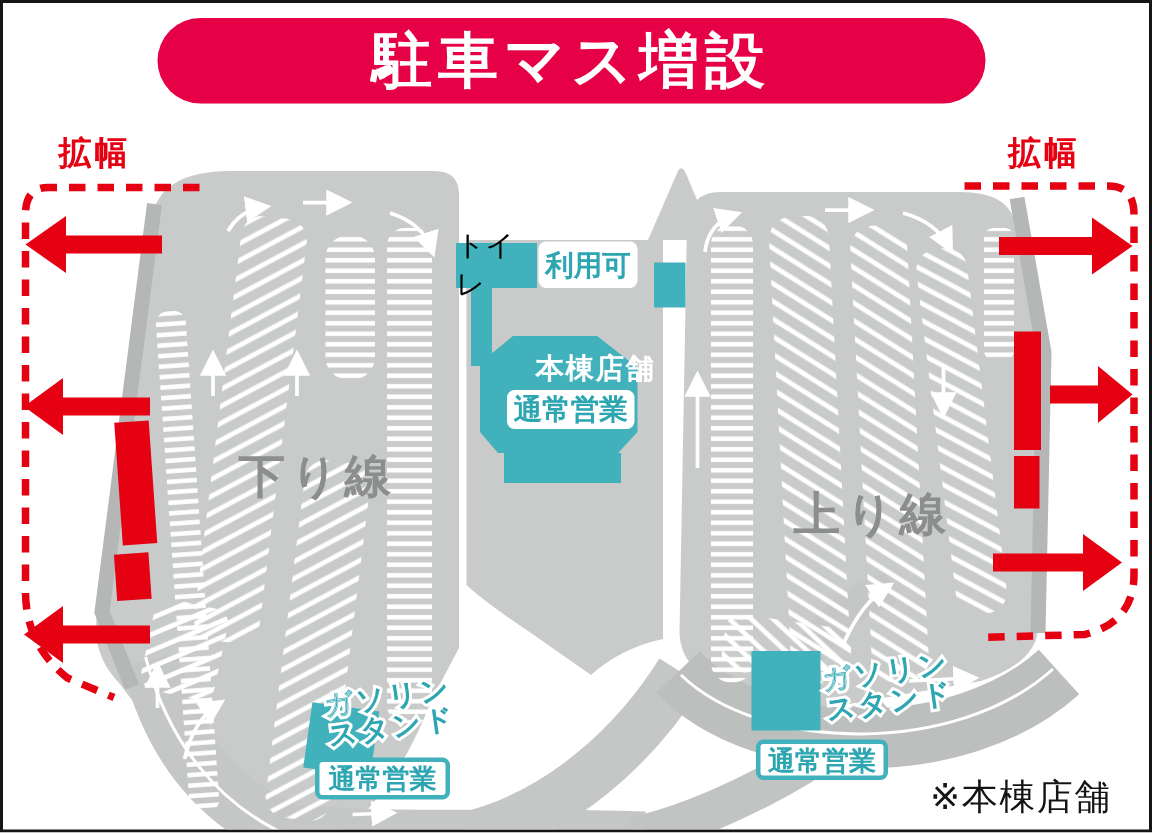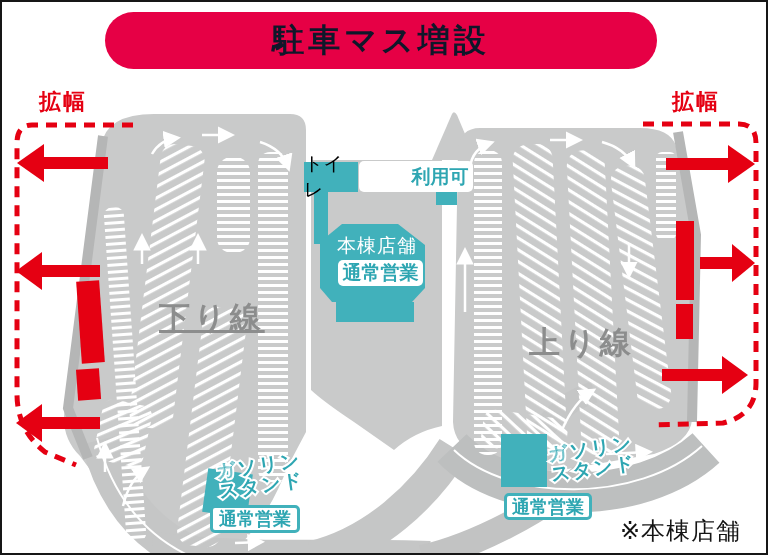--- a/index.html
+++ b/index.html
@@ -7,35 +7,35 @@
     position:relative;width:768px;height:555px;background:#ffffff;
     border:2px solid #161616;box-sizing:border-box;overflow:hidden;
     font-family:"DejaVu Sans","Liberation Sans",sans-serif;
   }
   .abs{position:absolute;}
   .map-svg{position:absolute;left:0;top:0;}
   .banner{
     left:103px;top:10px;width:552px;height:57px;background:#e60045;border-radius:29px;
     display:flex;align-items:center;justify-content:center;
   }
-  .banner span{color:#0f172a;font-size:32px;font-weight:bold;letter-spacing:4px;}
+  .banner span{color:#ffffff;font-size:40px;font-weight:bold;letter-spacing:4px;}
   .expansion{color:#e50012;font-size:22px;font-weight:bold;letter-spacing:2px;}
   .exp-left{left:37px;top:85px;}
   .exp-right{left:670px;top:85px;}
   .area-label{color:#8c8d8d;font-size:31px;font-weight:bold;letter-spacing:4px;white-space:nowrap;}
-  .down-line{left:157px;top:295px;text-decoration:underline;}
+  .down-line{left:157px;top:295px;}
   .up-line{left:527px;top:288px;margin-top:32px;}
   .teal-chip{background:#41b1bb;color:#000000;display:flex;align-items:center;justify-content:center;
     font-weight:normal;}
   .white-chip{background:#fff;color:#2ea6b2;display:flex;align-items:center;justify-content:center;
     font-weight:bold;border-radius:5px;}
   .toilet-chip{left:302px;top:160px;width:54px;height:30px;font-size:19px;}
-  .toilet-status{left:357px;top:159px;width:66px;height:31px;font-size:19px;padding-left:48px;}
-  .store-name{left:325px;top:231px;width:100px;text-align:center;color:#fff;
-    font-size:19px;font-weight:normal;letter-spacing:1px;}
+  .toilet-status{left:357px;top:159px;width:66px;height:31px;font-size:19px;}
+  .store-name{left:335px;top:231px;width:100px;text-align:right;color:#fff;
+    font-size:19px;font-weight:bold;letter-spacing:1px;}
   .store-status{left:336px;top:258px;width:85px;height:26px;font-size:19px;}
   .gas-name{width:120px;text-align:center;transform:rotate(-8deg);
     color:#2ea6b2;font-size:19px;font-weight:bold;line-height:20px;
     -webkit-text-stroke:4px #ffffff;paint-order:stroke fill;
     text-shadow:0 0 2px #fff,0 0 2px #fff;}
   .gas-name span{display:block;letter-spacing:2px;}
   .gas-down-name{left:198px;top:453px;}
   .gas-up-name{left:530px;top:436px;}
   .gas-status{background:#fff;border:3px solid #41b1bb;border-radius:5px;color:#2ea6b2;
     display:flex;align-items:center;justify-content:center;font-weight:bold;box-sizing:border-box;}

